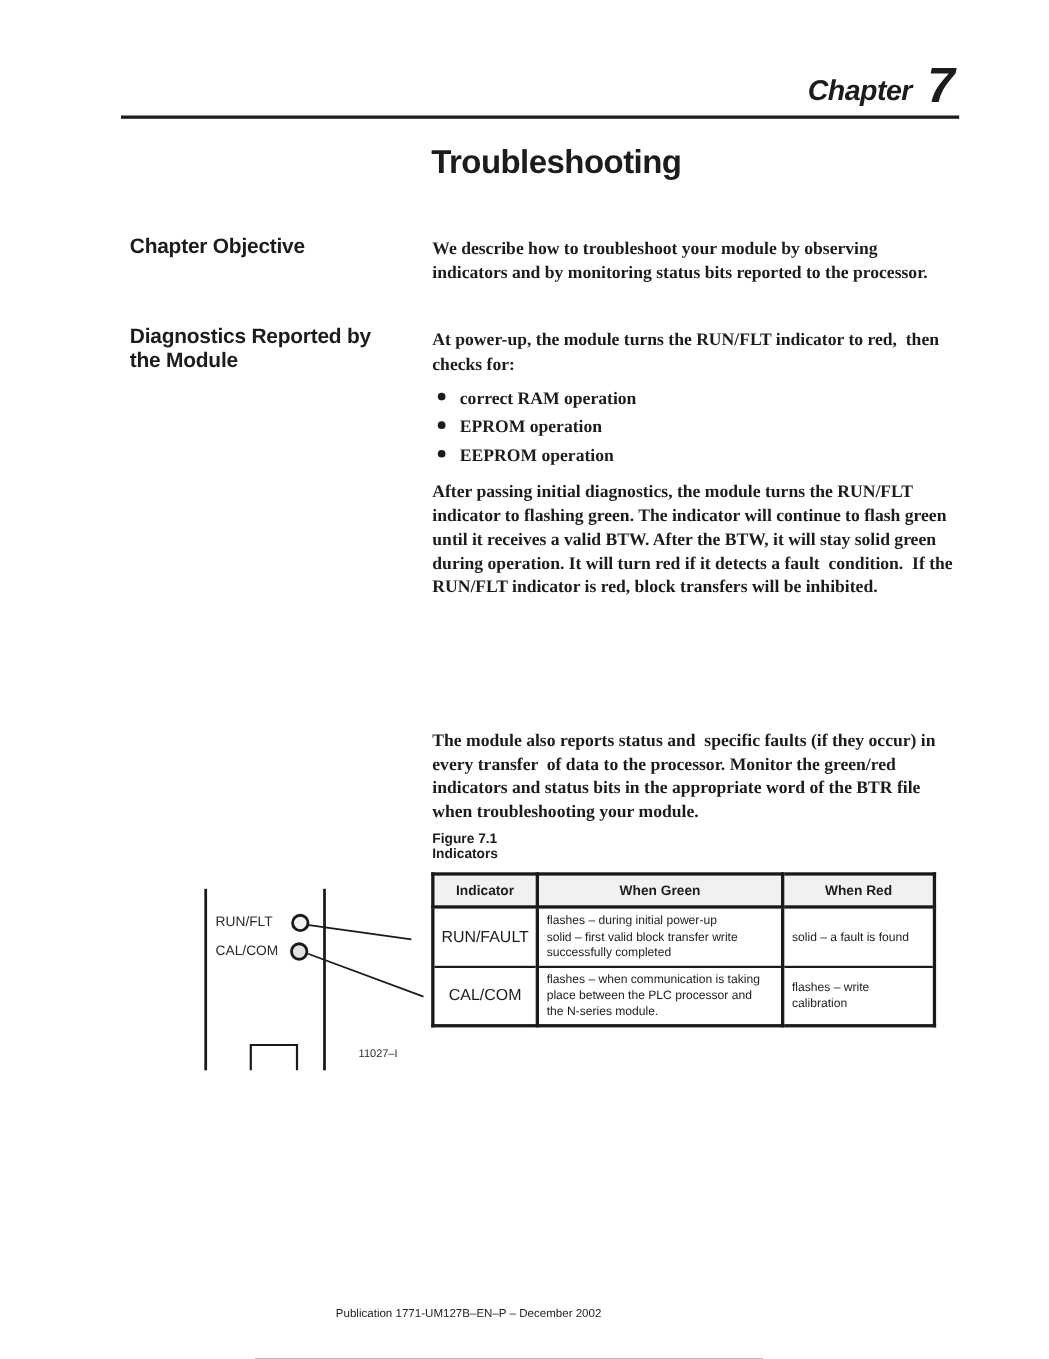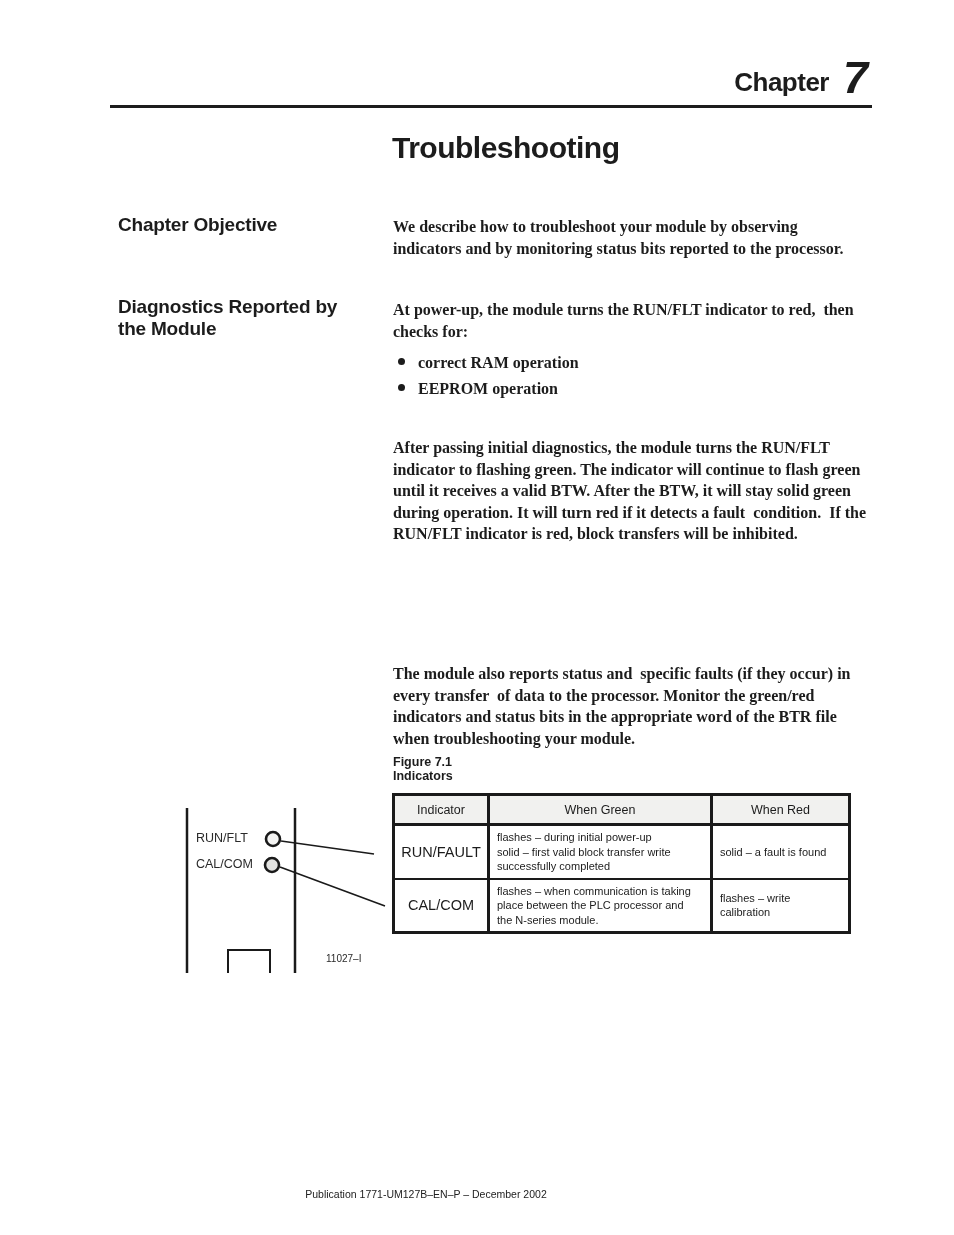--- a/index.html
+++ b/index.html
@@ -20,20 +20,21 @@
     left: 0; top: 50px;
     width: 868px;
     display: flex;
     justify-content: flex-end;
     align-items: baseline;
     gap: 14px;
   }
   .chapter-label {
     font-size: 26px;
     font-weight: bold;
+    font-style: italic;
     letter-spacing: -0.5px;
   }
   .chapter-number {
     font-size: 45px;
     font-weight: bold;
     font-style: italic;
     position: relative;
     top: 2px;
   }
   .header-rule {
@@ -109,21 +110,21 @@
   .indicator-table th, .indicator-table td {
     border: 2px solid #1a1a1a;
     border-left-width: 3px;
     border-right-width: 3px;
     vertical-align: middle;
   }
   .indicator-table th {
     height: 30px;
     background: #f1f1ef;
     font-size: 12.5px;
-    font-weight: normal;
+    font-weight: bold;
     text-align: center;
     border-top-width: 3px;
     border-bottom-width: 3px;
   }
   .indicator-table tr:last-child td { border-bottom-width: 3px; }
   .col-indicator { width: 95px; }
   .col-green { width: 223px; }
   .col-red { width: 138px; }
   .cell-indicator {
     font-size: 14.5px;
@@ -182,20 +183,24 @@
 
   <div class="side-heading" style="top:296px;">Diagnostics Reported by
 the Module</div>
   <div class="body-text" style="top:299px;">At power-up, the module turns the RUN/FLT indicator to red,  then
 checks for:</div>
 
   <div class="bullet-list">
     <div class="bullet-item">
       <span class="bullet-dot"></span>
       <span>correct RAM operation</span>
+    </div>
+    <div class="bullet-item">
+      <span class="bullet-dot"></span>
+      <span>EPROM operation</span>
     </div>
     <div class="bullet-item">
       <span class="bullet-dot"></span>
       <span>EEPROM operation</span>
     </div>
   </div>
 
   <div class="body-text" style="top:437px;">After passing initial diagnostics, the module turns the RUN/FLT
 indicator to flashing green. The indicator will continue to flash green
 until it receives a valid BTW. After the BTW, it will stay solid green

